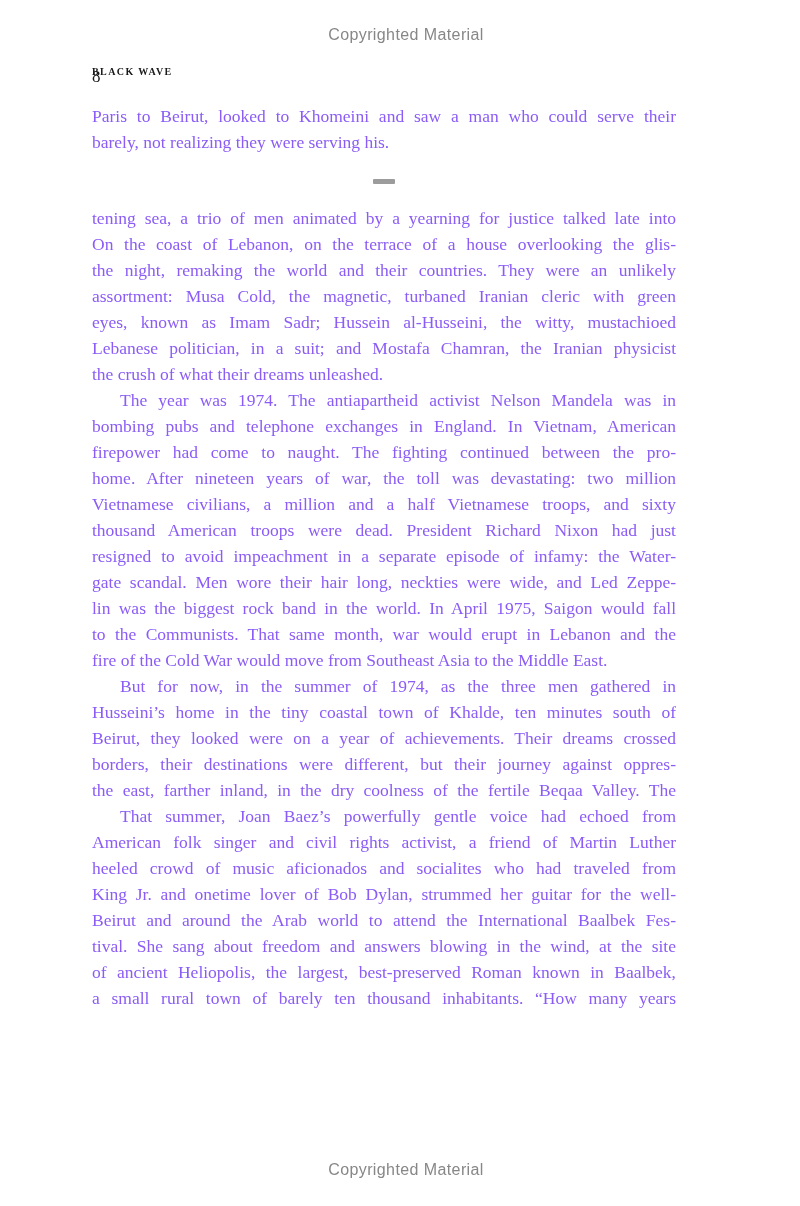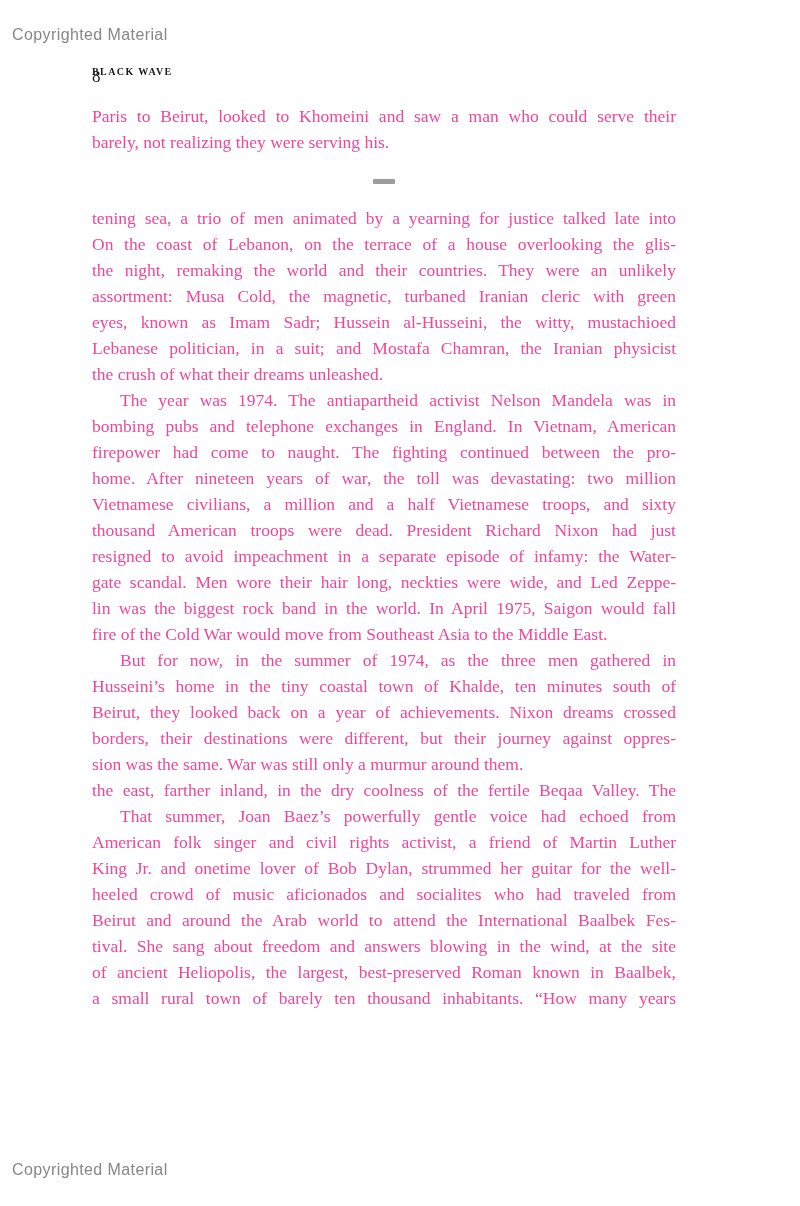--- a/index.html
+++ b/index.html
@@ -11,20 +11,21 @@
     position: relative;
     width: 800px;
     height: 1206px;
     background: #ffffff;
     overflow: hidden;
   }
   .notice {
     position: absolute;
     left: 0;
     right: 0;
+    text-align: center;
     font-family: "Liberation Sans", "DejaVu Sans", sans-serif;
     font-size: 16px;
     letter-spacing: 0.4px;
     color: #878787;
     margin-left: 12px;
   }
   .notice.top { top: 26px; }
   .notice.bottom { top: 1161px; }
 
   .header {
@@ -53,21 +54,21 @@
   }
 
   .body-col {
     position: absolute;
     top: 103px;
     left: 92px;
     width: 584px;
     font-family: "Liberation Serif", "DejaVu Serif", serif;
     font-size: 17.5px;
     line-height: 26px;
-    color: #ec4899;
+    color: #8b5cf6;
   }
   .para { margin: 0; }
   .line {
     text-align: justify;
     text-align-last: justify;
     height: 26px;
     overflow: hidden;
   }
   .line.lastline {
     text-align-last: left;
@@ -124,35 +125,35 @@
       <div class="para">
         <div class="line indent">The year was 1974. The antiapartheid activist Nelson Mandela was in</div>
         <div class="line">bombing pubs and telephone exchanges in England. In Vietnam, American</div>
         <div class="line">firepower had come to naught. The fighting continued between the pro-</div>
         <div class="line">home. After nineteen years of war, the toll was devastating: two million</div>
         <div class="line">Vietnamese civilians, a million and a half Vietnamese troops, and sixty</div>
         <div class="line">thousand American troops were dead. President Richard Nixon had just</div>
         <div class="line">resigned to avoid impeachment in a separate episode of infamy: the Water-</div>
         <div class="line">gate scandal. Men wore their hair long, neckties were wide, and Led Zeppe-</div>
         <div class="line">lin was the biggest rock band in the world. In April 1975, Saigon would fall</div>
+        <div class="line">to the Communists. That same month, war would erupt in Lebanon and the</div>
         <div class="line lastline">fire of the Cold War would move from Southeast Asia to the Middle East.</div>
       </div>
       <div class="para">
         <div class="line indent">But for now, in the summer of 1974, as the three men gathered in</div>
         <div class="line">Husseini’s home in the tiny coastal town of Khalde, ten minutes south of</div>
-        <div class="line">Beirut, they looked back on a year of achievements. Nixon dreams crossed</div>
+        <div class="line">Beirut, they looked were on a year of achievements. Their dreams crossed</div>
         <div class="line">borders, their destinations were different, but their journey against oppres-</div>
-        <div class="line lastline">sion was the same. War was still only a murmur around them.</div>
       </div>
       <div class="para">
         <div class="line">the east, farther inland, in the dry coolness of the fertile Beqaa Valley. The</div>
         <div class="line indent">That summer, Joan Baez’s powerfully gentle voice had echoed from</div>
         <div class="line">American folk singer and civil rights activist, a friend of Martin Luther</div>
+        <div class="line">heeled crowd of music aficionados and socialites who had traveled from</div>
         <div class="line">King Jr. and onetime lover of Bob Dylan, strummed her guitar for the well-</div>
-        <div class="line">heeled crowd of music aficionados and socialites who had traveled from</div>
         <div class="line">Beirut and around the Arab world to attend the International Baalbek Fes-</div>
         <div class="line">tival. She sang about freedom and answers blowing in the wind, at the site</div>
         <div class="line">of ancient Heliopolis, the largest, best-preserved Roman known in Baalbek,</div>
         <div class="line justlast">a small rural town of barely ten thousand inhabitants. “How many years</div>
       </div>
     </div>
 
   <div class="notice bottom">Copyrighted Material</div>
 </div>
 

